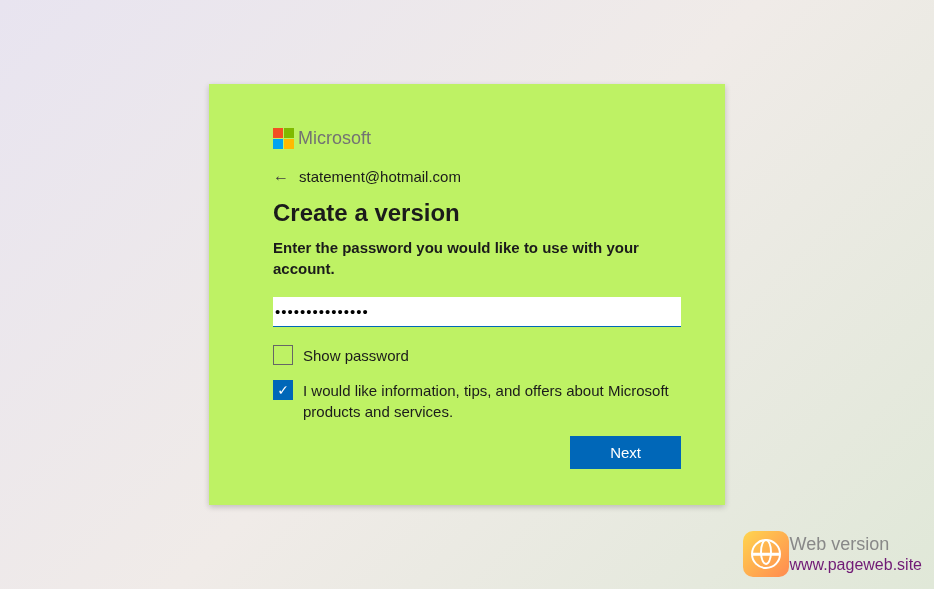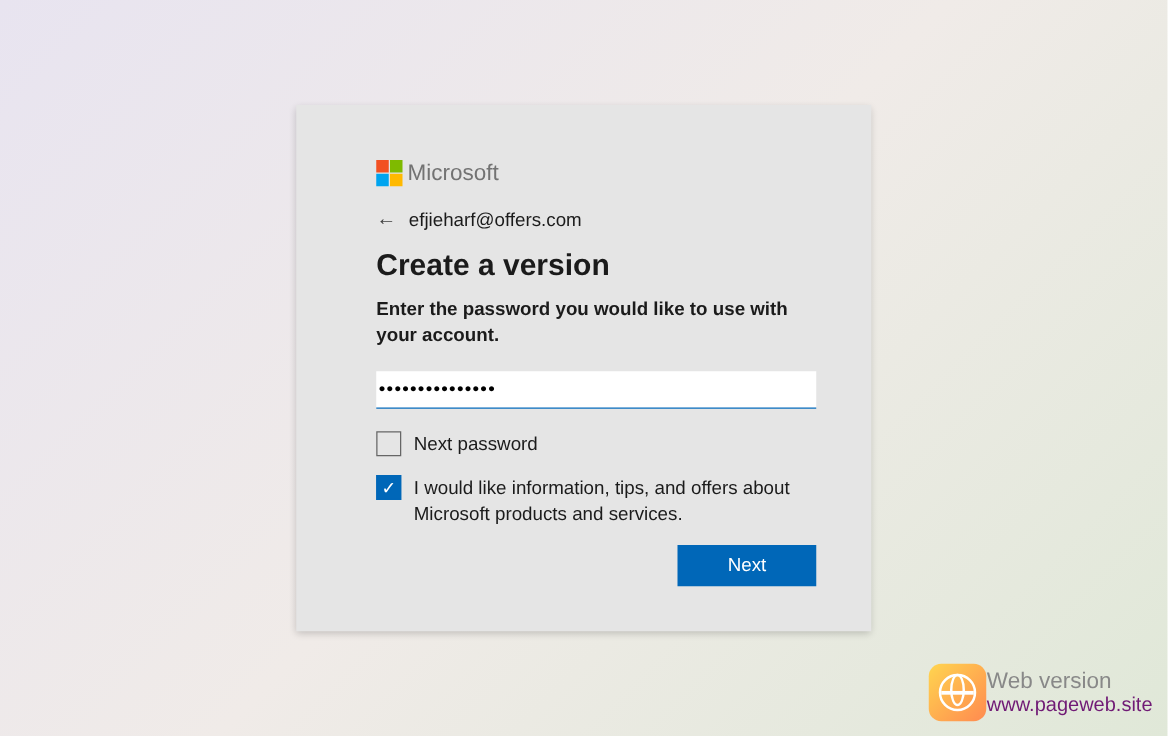--- a/index.html
+++ b/index.html
@@ -8,22 +8,22 @@
       height: 589px;
       background: linear-gradient(135deg, #e8e4f0 0%, #f0ebe8 50%, #e0e8d8 100%);
       font-family: 'Segoe UI', Tahoma, sans-serif;
       display: flex;
       justify-content: center;
       align-items: center;
       position: relative;
       overflow: hidden;
     }
     .card {
-      width: 460px;
-      background: #e5e5e5;
+      width: 516px;
+      background: #bef264;
       box-shadow: 0 2px 6px rgba(0,0,0,0.2);
       padding: 44px 44px 36px 64px;
       position: relative;
     }
     .ms-logo {
       display: flex;
       align-items: center;
       gap: 4px;
       margin-bottom: 18px;
     }
@@ -164,31 +164,31 @@
       <div class="sq-r"></div>
         <div class="sq-g"></div>
         <div class="sq-b"></div>
         <div class="sq-y"></div>
     </div>
     <span class="ms-logo-text">Microsoft</span>
   </div>
 
   <div class="back-row">
     <span class="back-arrow">←</span>
-    <span>efjieharf@offers.com</span>
+    <span>statement@hotmail.com</span>
   </div>
 
   <h1 class="heading">Create a version</h1>
   <p class="subtext">Enter the password you would like to use with your account.</p>
 
   <input type="text" class="pwd-input" value="•••••••••••••••" style="">
 
   <div class="checkbox-row">
     <div class="chk"></div>
-    <span class="chk-label">Next password</span>
+    <span class="chk-label">Show password</span>
   </div>
 
   <div class="checkbox-row">
     <div class="chk checked">✓</div>
     <span class="chk-label">I would like information, tips, and offers about Microsoft products and services.</span>
   </div>
 
 
   <div class="button-row">
     <button class="next-btn">Next</button>

